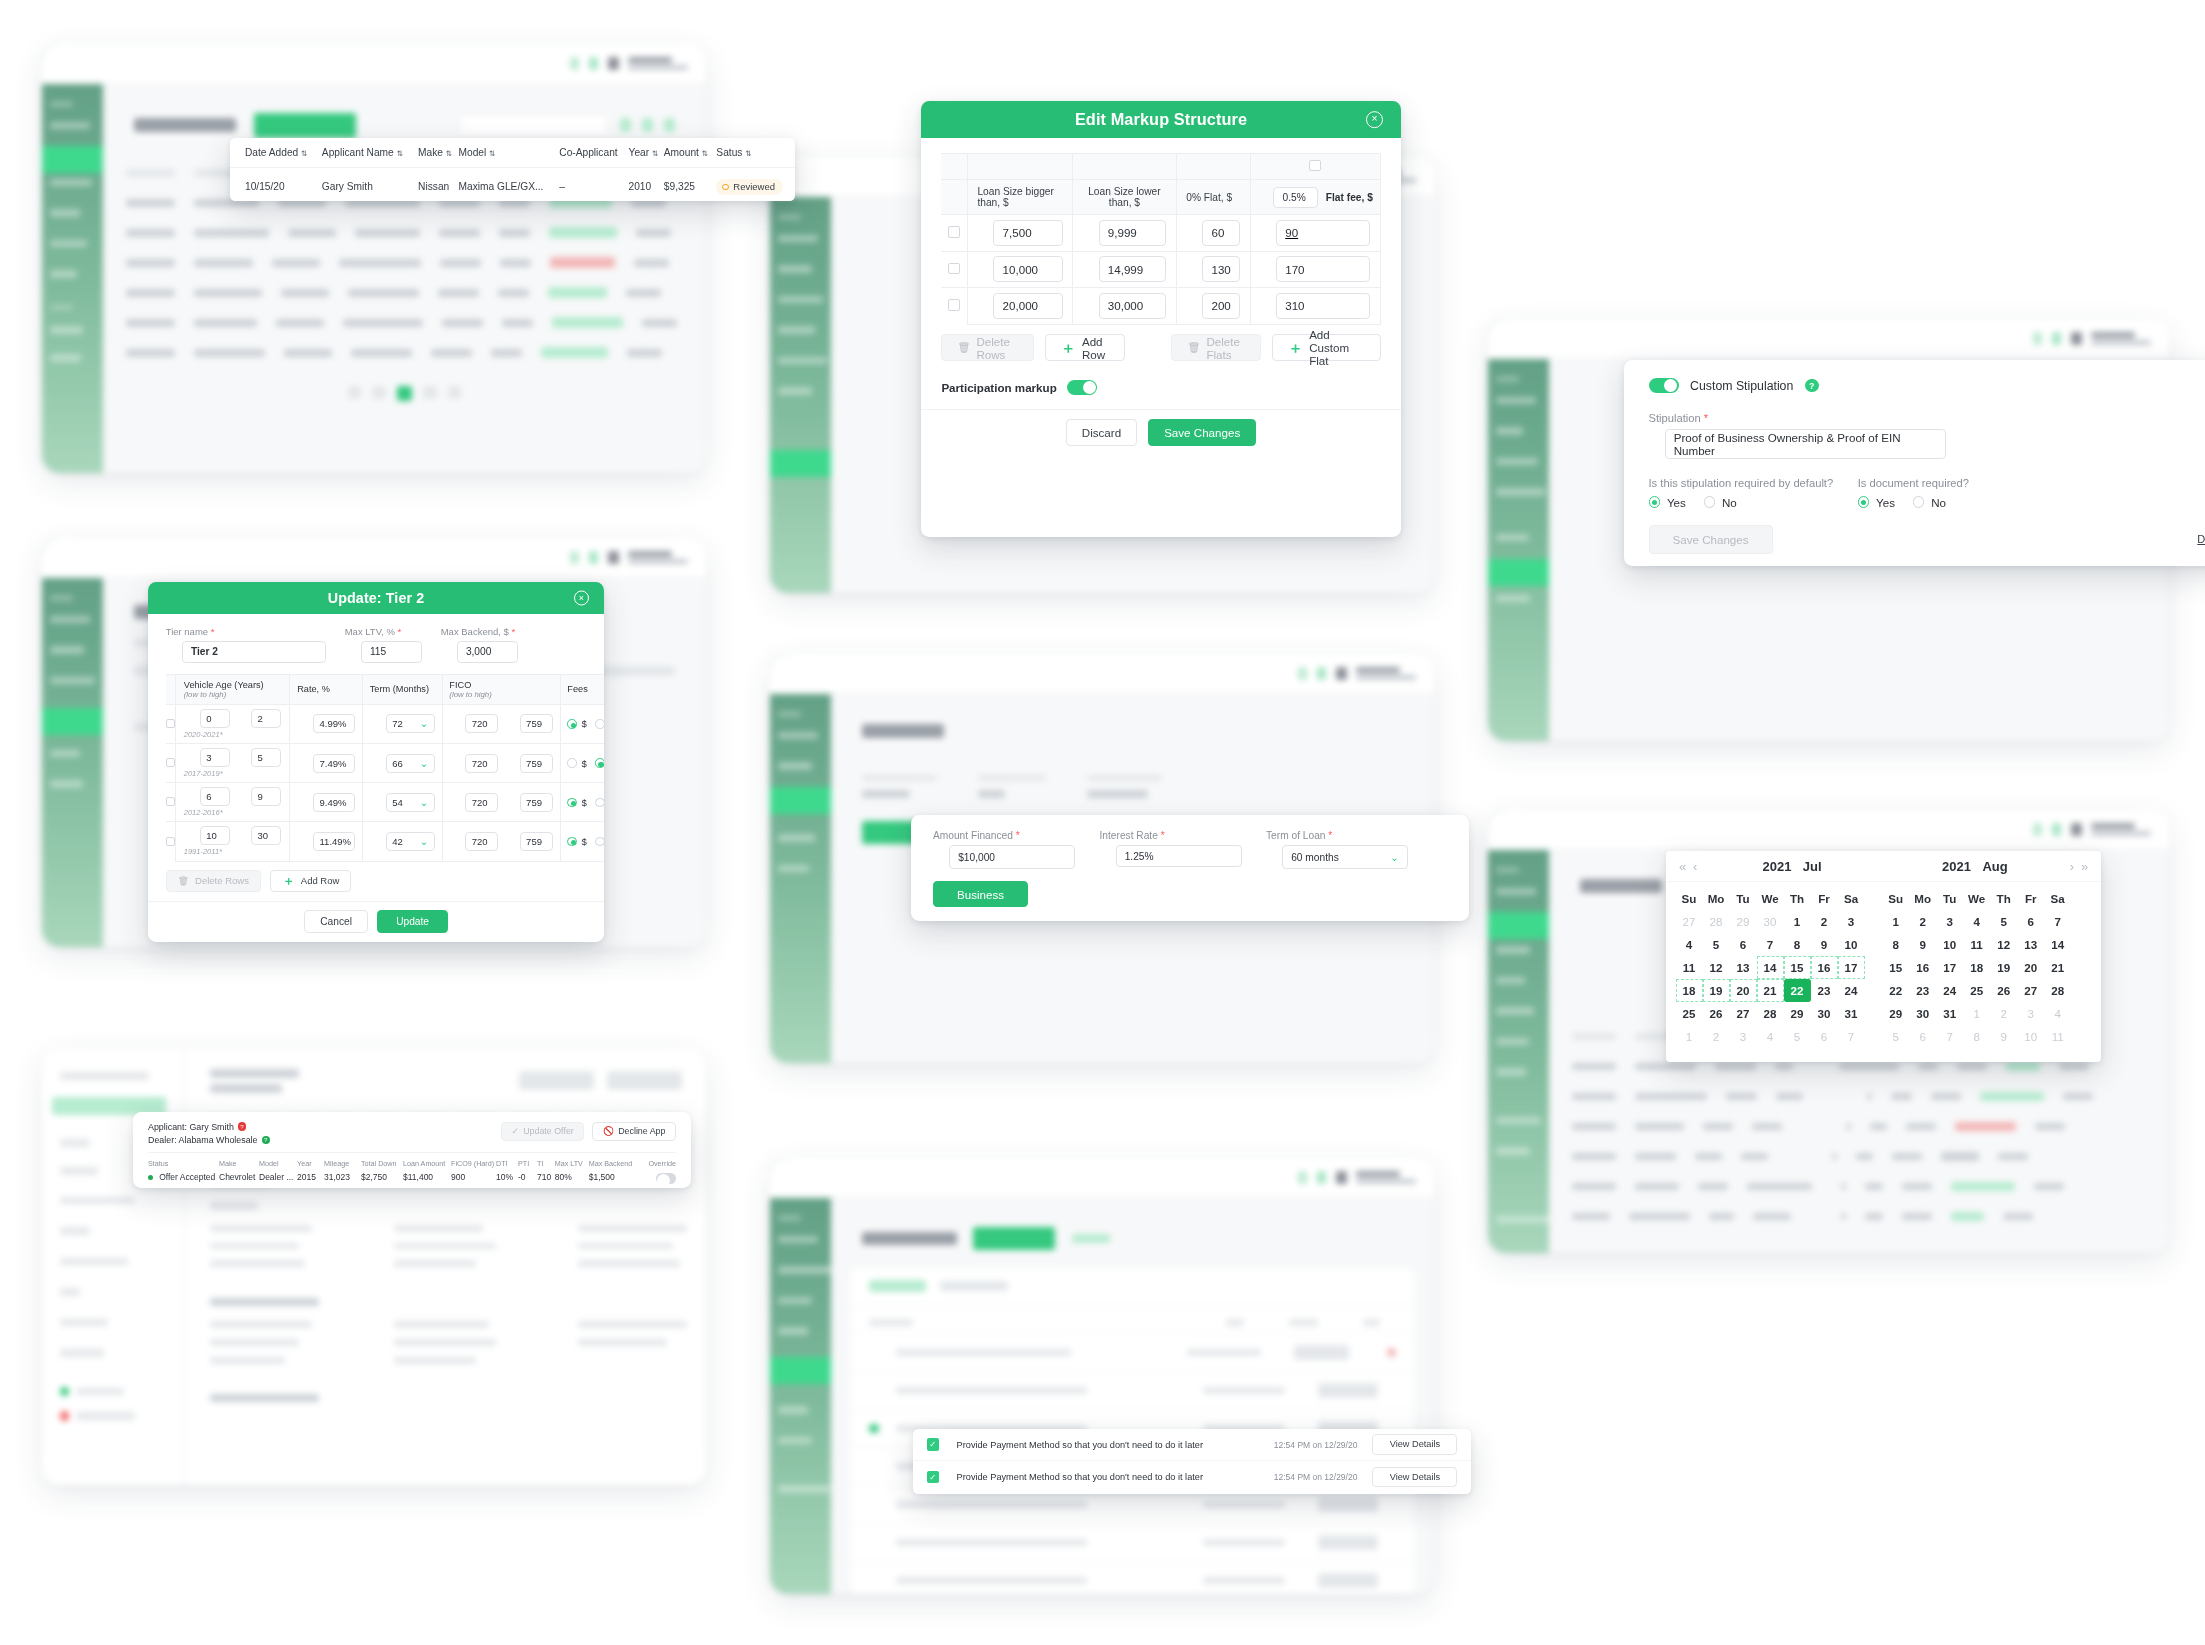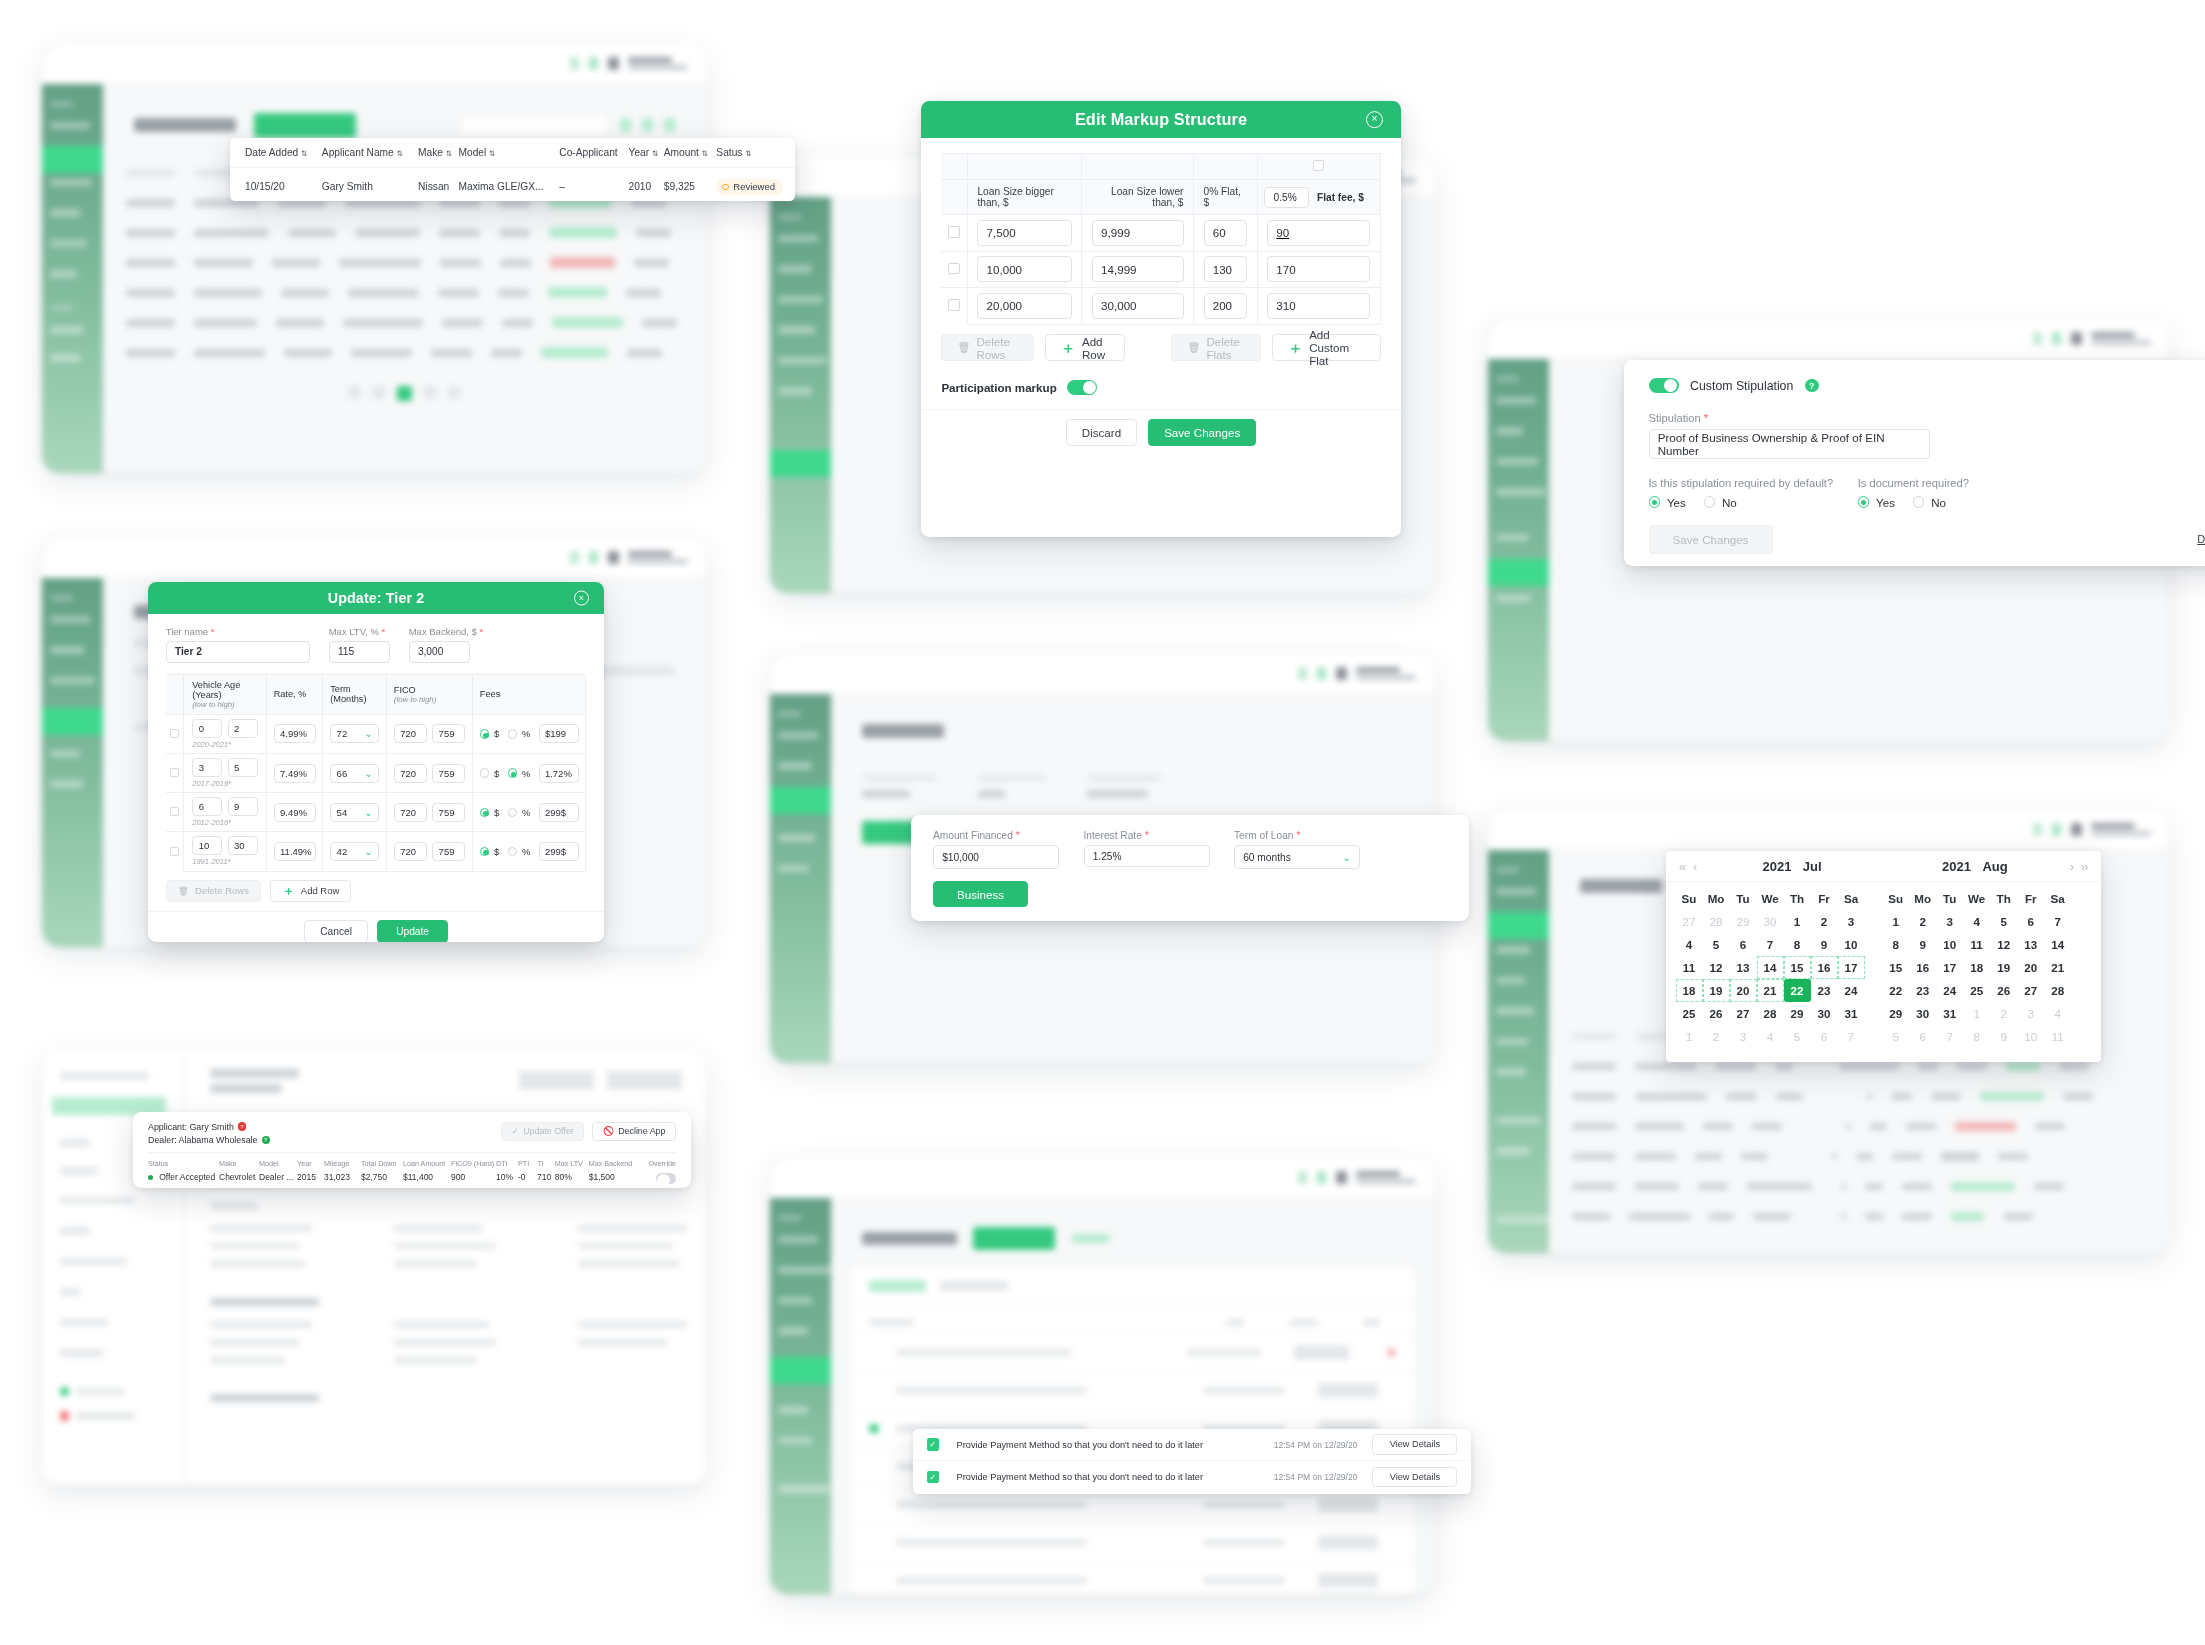--- a/index.html
+++ b/index.html
@@ -63,21 +63,21 @@
     position:absolute; right:17.7px; top:50%; transform:translateY(-50%);
     width:17.7px;height:17.7px;border-radius:50%;border:1.1px solid #fff;
     display:flex;align-items:center;justify-content:center;font-size:10.2px;line-height:1;
     cursor:pointer; font-weight:normal;
   }
   .lbl { font-size:11.2px; color:#8a9099; }
   .req { color:#ff5a5a; }
   .inp {
     border:0.7px solid #dfe3e7; border-radius:4.1px; background:#fff;
     height:26px; padding:0 8.2px; font-size:11.6px; color:#2d3239;
-    display:flex; align-items:center; font-family:"Liberation Sans",sans-serif;
+    display:flex; align-items:center; font-family:"Liberation Sans",sans-serif;margin-left:16px;
   }
   .inp.disabled { background:#f2f3f5; color:#b3b8be; }
   .inp.bold { font-weight:bold; }
   .btn {
     border:0.7px solid #e2e6ea; background:#fff; border-radius:4.1px;
     height:27px; padding:0 15px; display:inline-flex; align-items:center; justify-content:center;
     font-size:11.6px; color:#3a4049; cursor:pointer; gap:6.1px;
     font-family:"Liberation Sans",sans-serif;
   }
   .btn.primary { background:#28bd74; border-color:#28bd74; color:#fff; }
@@ -691,21 +691,21 @@
             <tr>
           <td style="width:26px;background:#f9fafb;height:26px;border-left:none;"></td>
           <td style="background:#f9fafb;"></td>
           <td style="background:#f9fafb;"></td>
           <td style="background:#f9fafb;"></td>
           <td style="background:#f9fafb;text-align:center;width:123px;"><span class="cbx"></span></td>
         </tr>
         <tr>
           <td style="width:26px;background:#f9fafb;height:35px;border-left:none;"></td>
           <th style="font-size:10.2px;color:#3a4049;padding:0 9.5px;text-align:left;">Loan Size bigger than, $</th>
-          <th style="font-size:10.2px;color:#3a4049;padding:0 9.5px;text-align:right;">Loan Size lower than, $</th>
+          <th style="font-size:10.2px;color:#3a4049;padding:0 9.5px;text-align:center;">Loan Size lower than, $</th>
           <th style="font-size:10.2px;color:#3a4049;padding:0 9.5px;text-align:left;">0% Flat, $</th>
           <th style="padding:0 6.8px;text-align:left;">
             <span style="display:inline-flex;align-items:center;gap:7.5px;">
               <span class="inp" style="height:21px;width:45px;font-size:10.2px;">0.5%</span>
               <span style="font-size:10.2px;color:#2d3239;font-weight:bold;white-space:nowrap;">Flat fee, $</span>
             </span>
           </th>
         </tr>
 
         <tr>

